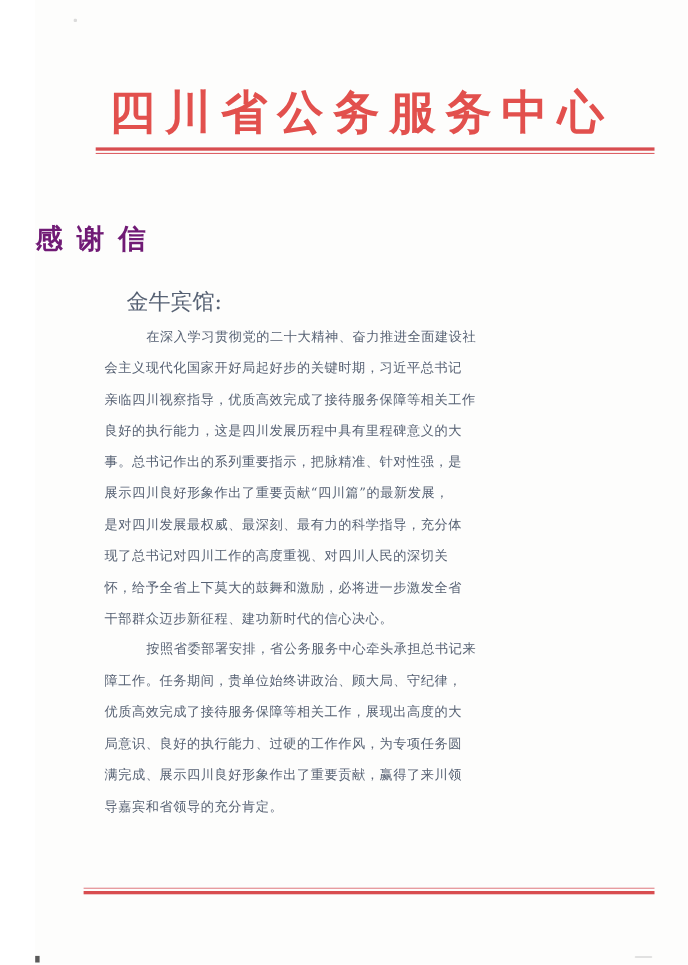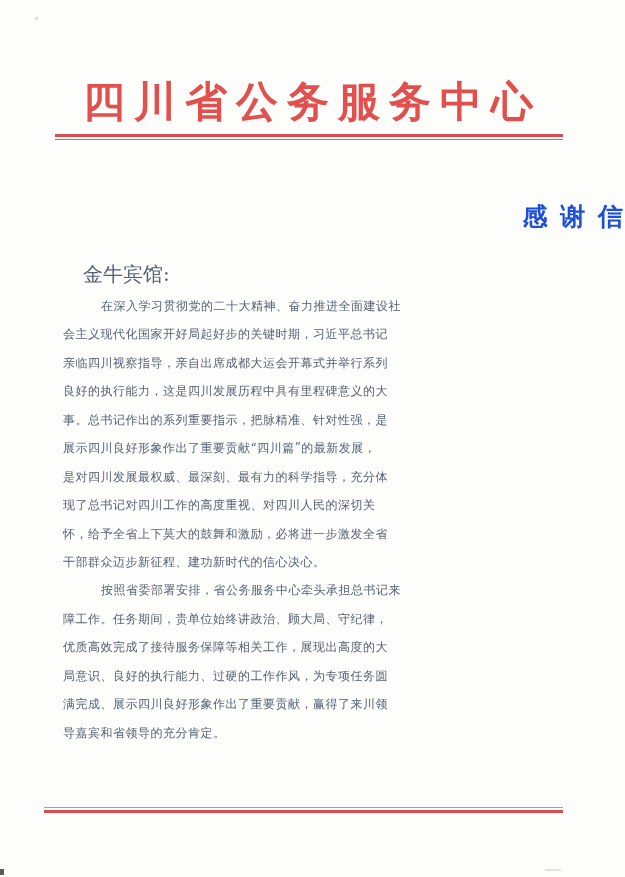--- a/index.html
+++ b/index.html
@@ -6,20 +6,21 @@
   body{
     width:625px;height:877px;
     background:#ffffff;
     font-family:"DejaVu Serif","Liberation Serif",serif;
     position:relative;
     overflow:hidden;
   }
   .page{
     position:absolute;inset:0;
     background:#fdfdfc;
+    margin-left:32px;
   }
   
   .org-name{
     position:absolute;
     top:74px;left:0;right:0;
     text-align:center;
     font-size:42px;
     font-weight:bold;
     letter-spacing:9px;
     color:#e2504d;
@@ -29,25 +30,25 @@
     position:absolute;
     top:134px;left:55px;width:508px;
   }
   .header-rule .thick{height:3px;background:#d84d50;}
   .header-rule .gap{height:2px;}
   .header-rule .thin{height:1px;background:#dd6166;}
   
   .letter-title{
     position:absolute;
     top:200px;left:0;right:0;
-    text-align:right;
+    text-align:left;
     font-size:25px;
     font-weight:bold;
     letter-spacing:2px;
-    color:#1d4ed8;
+    color:#701a75;
     white-space:nowrap;
   }
   
   .salutation{
     position:absolute;
     top:260px;left:83px;
     font-size:20px;
     line-height:28px;
     color:#566173;
     white-space:nowrap;
@@ -102,21 +103,21 @@
     <div class="thin"></div>
   </div>
 
   <div class="letter-title">感 谢 信</div>
 
   <div class="salutation">金牛宾馆:</div>
 
   <div class="letter-body" id="letter-body">
       <div class="body-line indent">在深入学习贯彻党的二十大精神、奋力推进全面建设社</div>
       <div class="body-line">会主义现代化国家开好局起好步的关键时期，习近平总书记</div>
-      <div class="body-line">亲临四川视察指导，亲自出席成都大运会开幕式并举行系列</div>
+      <div class="body-line">亲临四川视察指导，优质高效完成了接待服务保障等相关工作</div>
       <div class="body-line">良好的执行能力，这是四川发展历程中具有里程碑意义的大</div>
       <div class="body-line">事。总书记作出的系列重要指示，把脉精准、针对性强，是</div>
       <div class="body-line">展示四川良好形象作出了重要贡献“四川篇”的最新发展，</div>
       <div class="body-line">是对四川发展最权威、最深刻、最有力的科学指导，充分体</div>
       <div class="body-line">现了总书记对四川工作的高度重视、对四川人民的深切关</div>
       <div class="body-line">怀，给予全省上下莫大的鼓舞和激励，必将进一步激发全省</div>
       <div class="body-line">干部群众迈步新征程、建功新时代的信心决心。</div>
       <div class="body-line indent">按照省委部署安排，省公务服务中心牵头承担总书记来</div>
       <div class="body-line">障工作。任务期间，贵单位始终讲政治、顾大局、守纪律，</div>
       <div class="body-line">优质高效完成了接待服务保障等相关工作，展现出高度的大</div>

